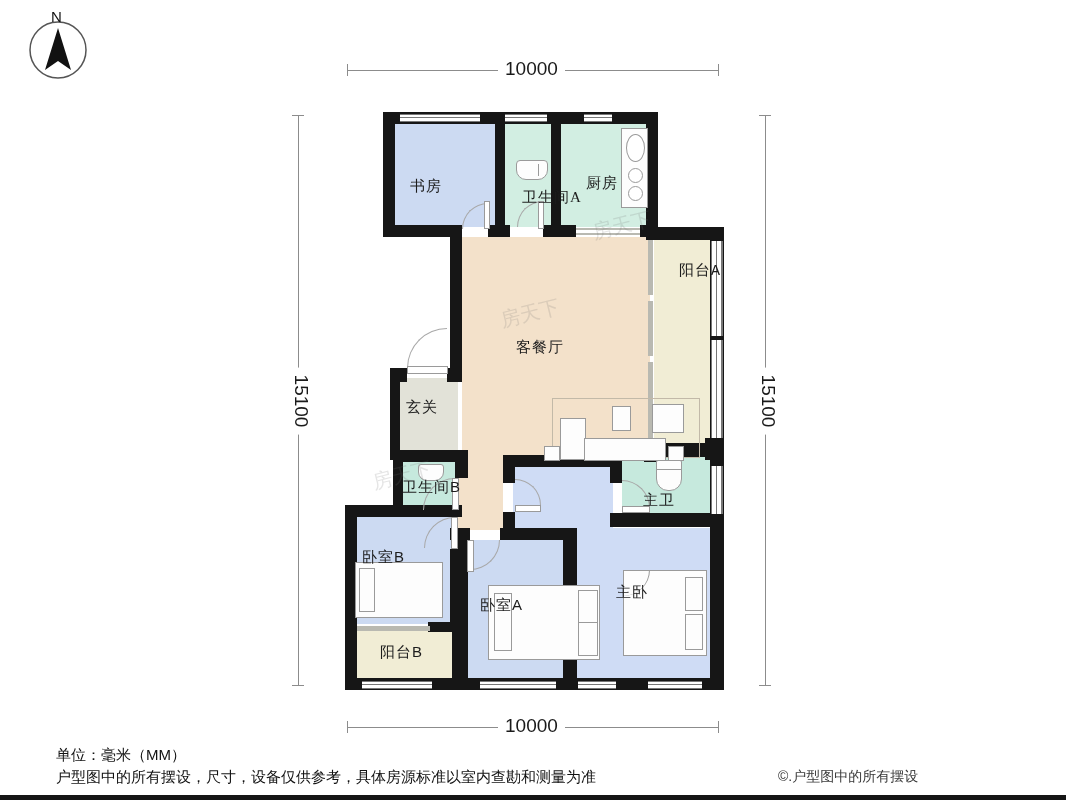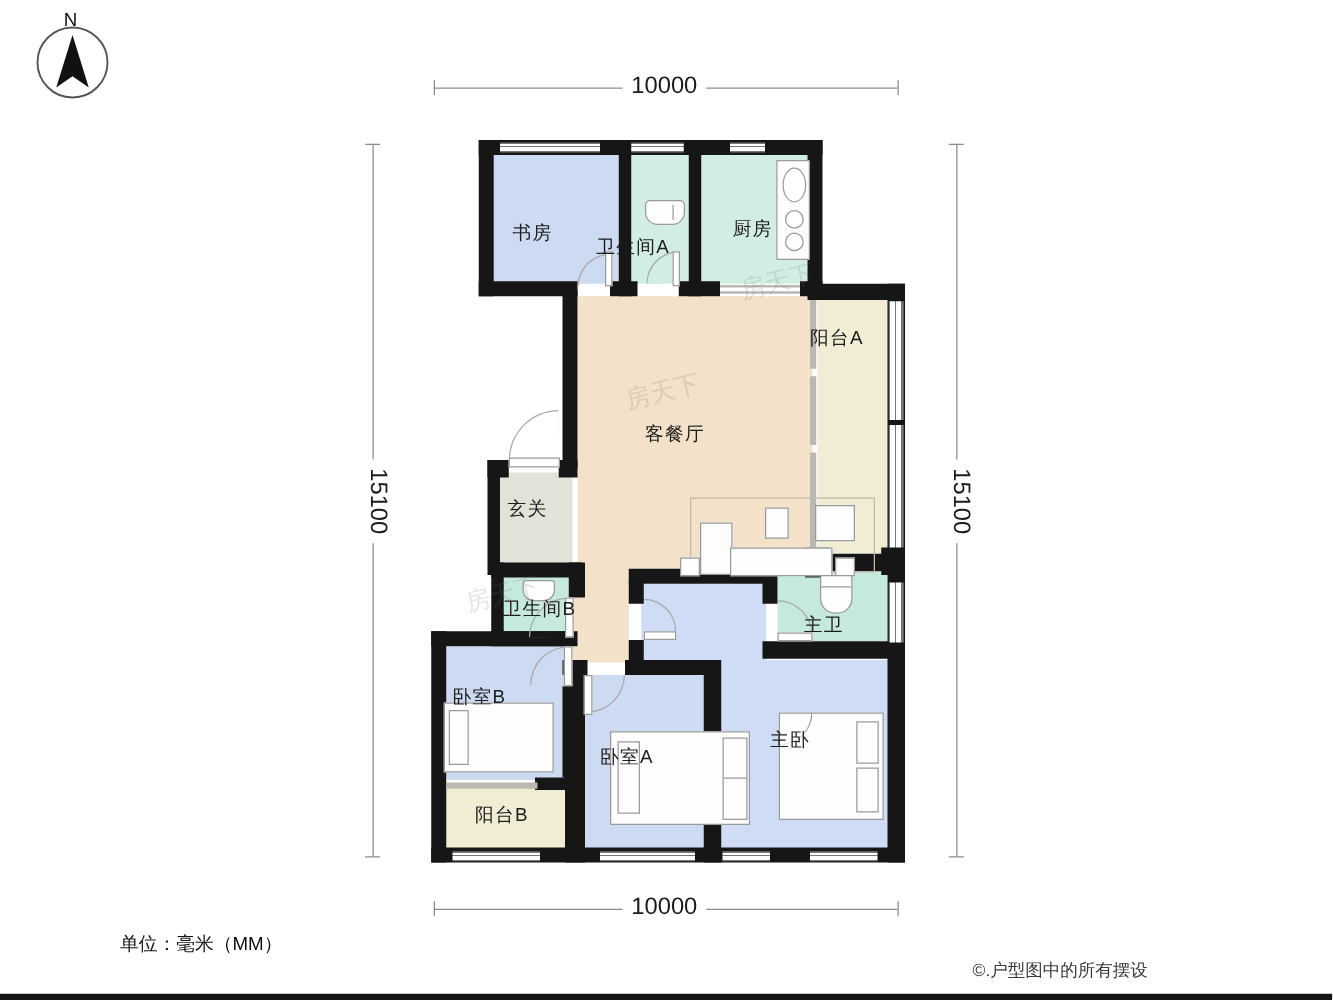--- a/index.html
+++ b/index.html
@@ -18,21 +18,21 @@
   .arc-tr{border-top-right-radius:100% 100%;border-top-width:1px;border-right-width:1px;}
   .arc-br{border-bottom-right-radius:100% 100%;border-bottom-width:1px;border-right-width:1px;}
   .furn{position:absolute;background:#fdfdfd;border:1px solid #9a9a9a;box-sizing:border-box;}
   .furn-line{position:absolute;background:#9a9a9a;}
   .rug{position:absolute;border:1px solid #c2b9a8;box-sizing:border-box;}
   .dim-line-h{position:absolute;border-top:1px solid #8c8c8c;}
   .dim-line-v{position:absolute;border-left:1px solid #8c8c8c;}
   .dim-tick-v{position:absolute;width:1px;height:12px;background:#8c8c8c;}
   .dim-tick-h{position:absolute;width:12px;height:1px;background:#8c8c8c;}
   .dim-lbl{position:absolute;font-size:19px;color:#1a1a1a;background:#fff;padding:0 7px;white-space:nowrap;}
-  .footer-text{position:absolute;font-size:15px;color:#111;white-space:nowrap;margin-left:40px;}
+  .footer-text{position:absolute;font-size:15px;color:#111;white-space:nowrap;}
   .copyright{position:absolute;font-size:14px;color:#3a3a3a;white-space:nowrap;}
   .watermark{position:absolute;font-size:20px;color:rgba(110,110,110,0.18);transform:rotate(-14deg);white-space:nowrap;}
   .bottom-bar{position:absolute;left:0;top:795px;width:1066px;height:5px;background:#151515;}
 </style>
 </head>
 <body>
 
 <div id="stage">
 
   <div class="abs" style="left:24px;top:8px;width:68px;height:76px;">
@@ -175,23 +175,23 @@
   <div class="furn" style="left:494px;top:593px;width:18px;height:58px;"></div>
   <div class="furn" style="left:578px;top:590px;width:20px;height:66px;"></div>
   <div class="furn-line" style="left:579px;top:622px;width:18px;height:1px;"></div>
 
   <div class="furn" style="left:623px;top:570px;width:84px;height:86px;"></div>
   <div class="furn" style="left:685px;top:577px;width:18px;height:34px;"></div>
   <div class="furn" style="left:685px;top:614px;width:18px;height:36px;"></div>
   <div class="abs" style="left:623px;top:570px;width:26px;height:26px;border-right:1px solid #9a9a9a;border-bottom-right-radius:100%;"></div>
 
   <div class="lbl" style="left:410px;top:177px;font-family:Liberation Mono, monospace;">书房</div>
-  <div class="lbl" style="left:477px;top:188px;">卫生间A</div>
+  <div class="lbl" style="left:522px;top:188px;font-family:Liberation Serif, serif;">卫生间A</div>
   <div class="lbl" style="left:586px;top:174px;">厨房</div>
-  <div class="lbl" style="left:648px;top:261px;">阳台A</div>
+  <div class="lbl" style="left:679px;top:261px;font-family:Liberation Mono, monospace;">阳台A</div>
   <div class="lbl" style="left:516px;top:338px;">客餐厅</div>
   <div class="lbl" style="left:406px;top:398px;">玄关</div>
   <div class="lbl" style="left:402px;top:478px;">卫生间B</div>
   <div class="lbl" style="left:643px;top:491px;">主卫</div>
   <div class="lbl" style="left:362px;top:548px;">卧室B</div>
   <div class="lbl" style="left:480px;top:596px;">卧室A</div>
   <div class="lbl" style="left:616px;top:583px;">主卧</div>
   <div class="lbl" style="left:380px;top:643px;">阳台B</div>
 
   <div class="watermark" style="left:592px;top:212px;">房天下</div>
@@ -212,16 +212,17 @@
   <div class="dim-tick-h" style="left:292px;top:115px;"></div>
   <div class="dim-tick-h" style="left:292px;top:685px;"></div>
   <div class="dim-lbl" style="left:268px;top:390px;transform:rotate(90deg);transform-origin:center;">15100</div>
 
   <div class="dim-line-v" style="left:765px;top:115px;height:570px;"></div>
   <div class="dim-tick-h" style="left:759px;top:115px;"></div>
   <div class="dim-tick-h" style="left:759px;top:685px;"></div>
   <div class="dim-lbl" style="left:735px;top:390px;transform:rotate(90deg);transform-origin:center;">15100</div>
 
   <div class="footer-text" style="left:56px;top:746px;">单位：毫米（MM）</div>
+  <div class="footer-text" style="left:56px;top:768px;">户型图中的所有摆设，尺寸，设备仅供参考，具体房源标准以室内查勘和测量为准</div>
   <div class="copyright" style="left:778px;top:768px;">©.户型图中的所有摆设</div>
   <div class="bottom-bar"></div>
 
 </div>
 
 </body></html>

